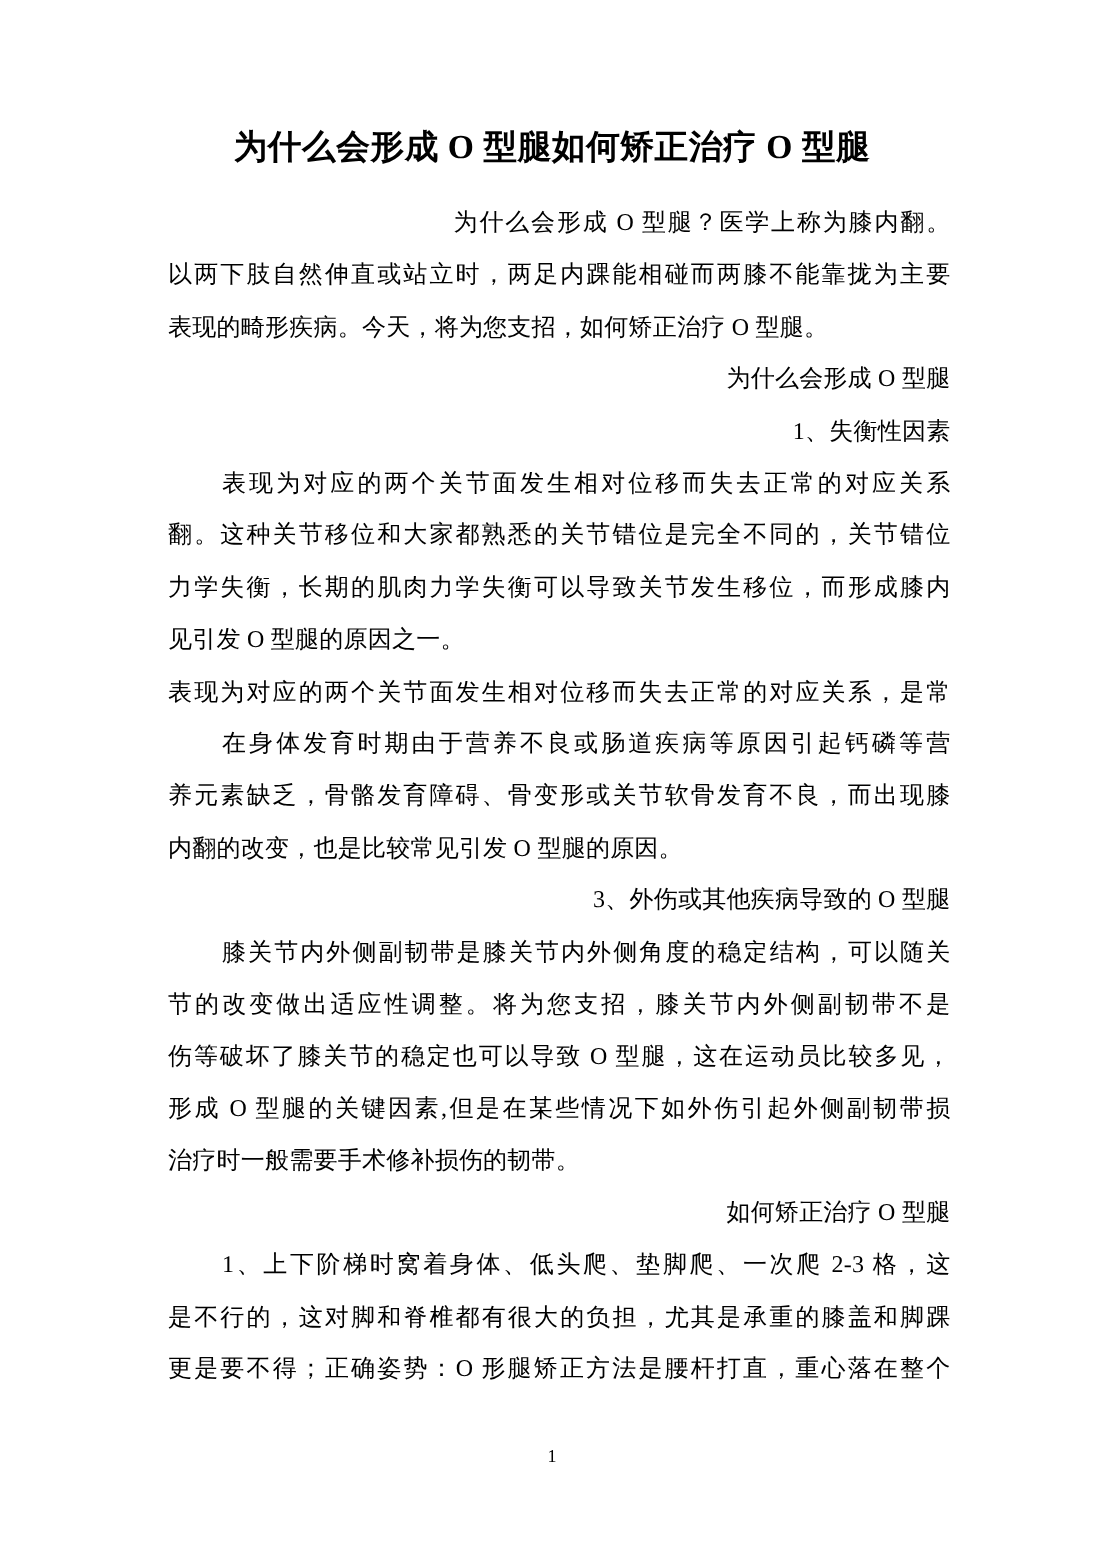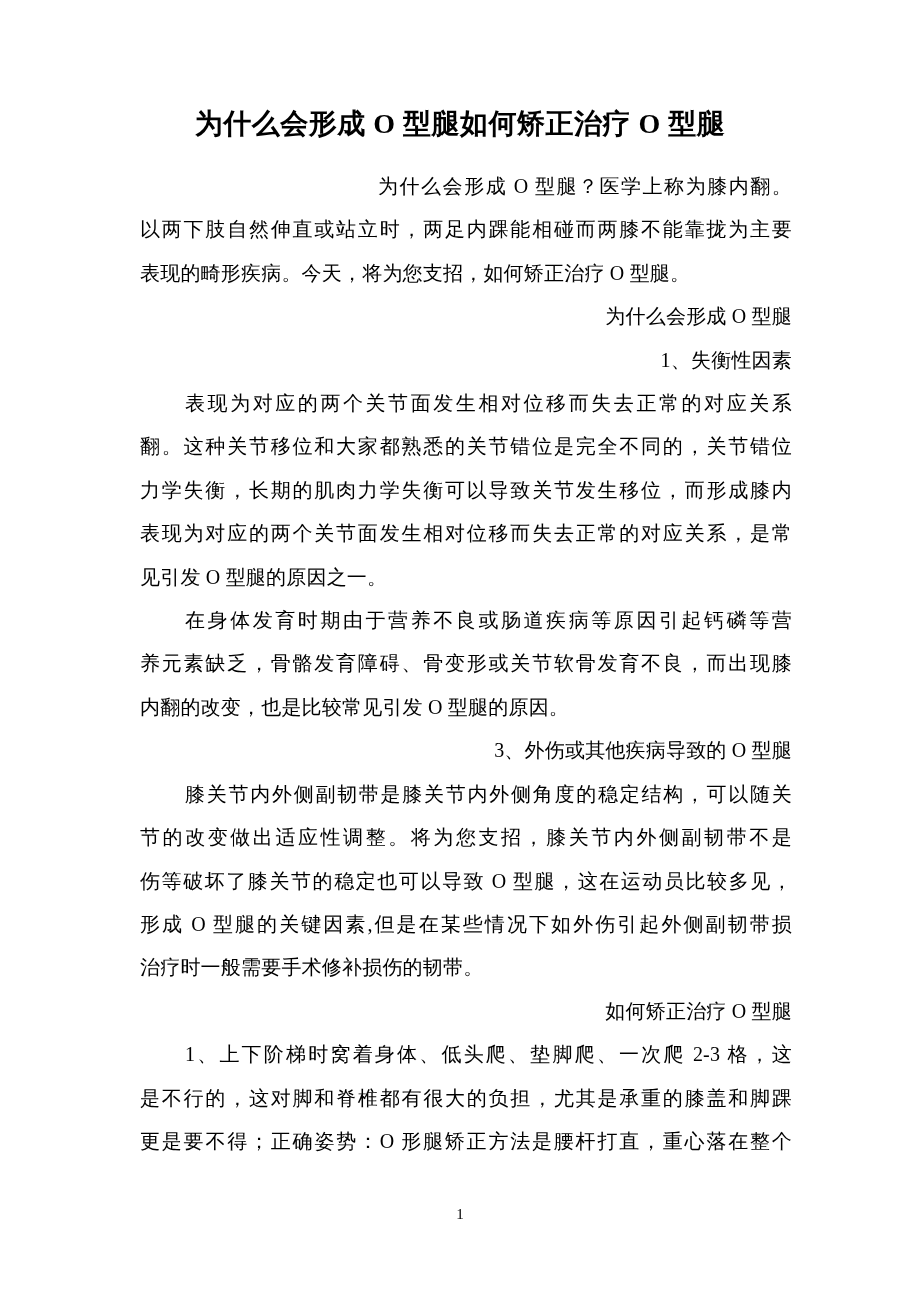--- a/index.html
+++ b/index.html
@@ -60,22 +60,22 @@
 
   <div class="doc-body" id="doc-body">
       <div class="line fill indent-deep">为什么会形成 O 型腿？医学上称为膝内翻。</div>
       <div class="line fill">以两下肢自然伸直或站立时，两足内踝能相碰而两膝不能靠拢为主要</div>
       <div class="line">表现的畸形疾病。今天，将为您支招，如何矫正治疗 O 型腿。</div>
       <div class="line indent-para">为什么会形成 O 型腿</div>
       <div class="line indent-para">1、失衡性因素</div>
       <div class="line fill indent-para">表现为对应的两个关节面发生相对位移而失去正常的对应关系</div>
       <div class="line fill">翻。这种关节移位和大家都熟悉的关节错位是完全不同的，关节错位</div>
       <div class="line fill">力学失衡，长期的肌肉力学失衡可以导致关节发生移位，而形成膝内</div>
+      <div class="line">见引发 O 型腿的原因之一。</div>
       <div class="line fill">表现为对应的两个关节面发生相对位移而失去正常的对应关系，是常</div>
-      <div class="line">见引发 O 型腿的原因之一。</div>
       <div class="line fill indent-para">在身体发育时期由于营养不良或肠道疾病等原因引起钙磷等营</div>
       <div class="line fill">养元素缺乏，骨骼发育障碍、骨变形或关节软骨发育不良，而出现膝</div>
       <div class="line">内翻的改变，也是比较常见引发 O 型腿的原因。</div>
       <div class="line indent-para">3、外伤或其他疾病导致的 O 型腿</div>
       <div class="line fill indent-para">膝关节内外侧副韧带是膝关节内外侧角度的稳定结构，可以随关</div>
       <div class="line fill">节的改变做出适应性调整。将为您支招，膝关节内外侧副韧带不是</div>
       <div class="line fill">伤等破坏了膝关节的稳定也可以导致 O 型腿，这在运动员比较多见，</div>
       <div class="line fill">形成 O 型腿的关键因素,但是在某些情况下如外伤引起外侧副韧带损</div>
       <div class="line">治疗时一般需要手术修补损伤的韧带。</div>
       <div class="line indent-para">如何矫正治疗 O 型腿</div>

